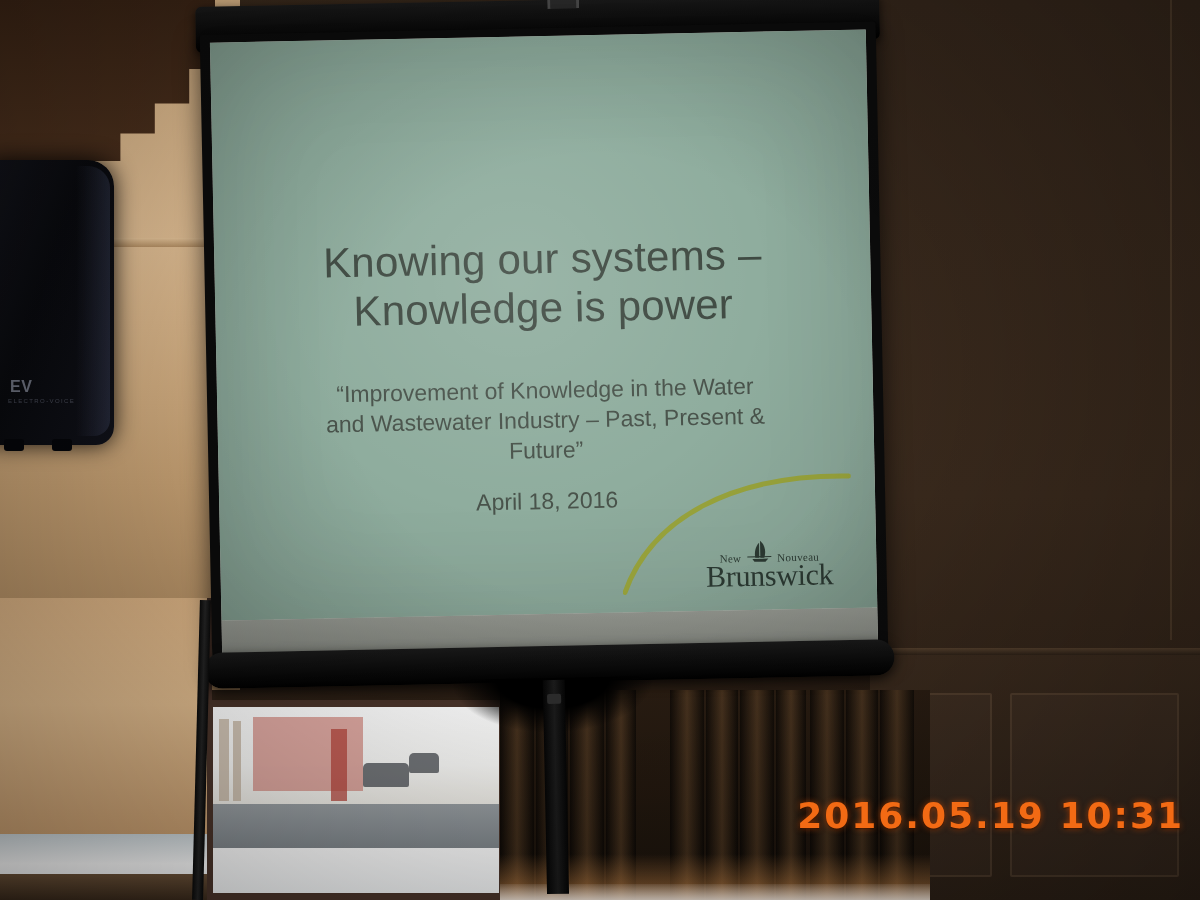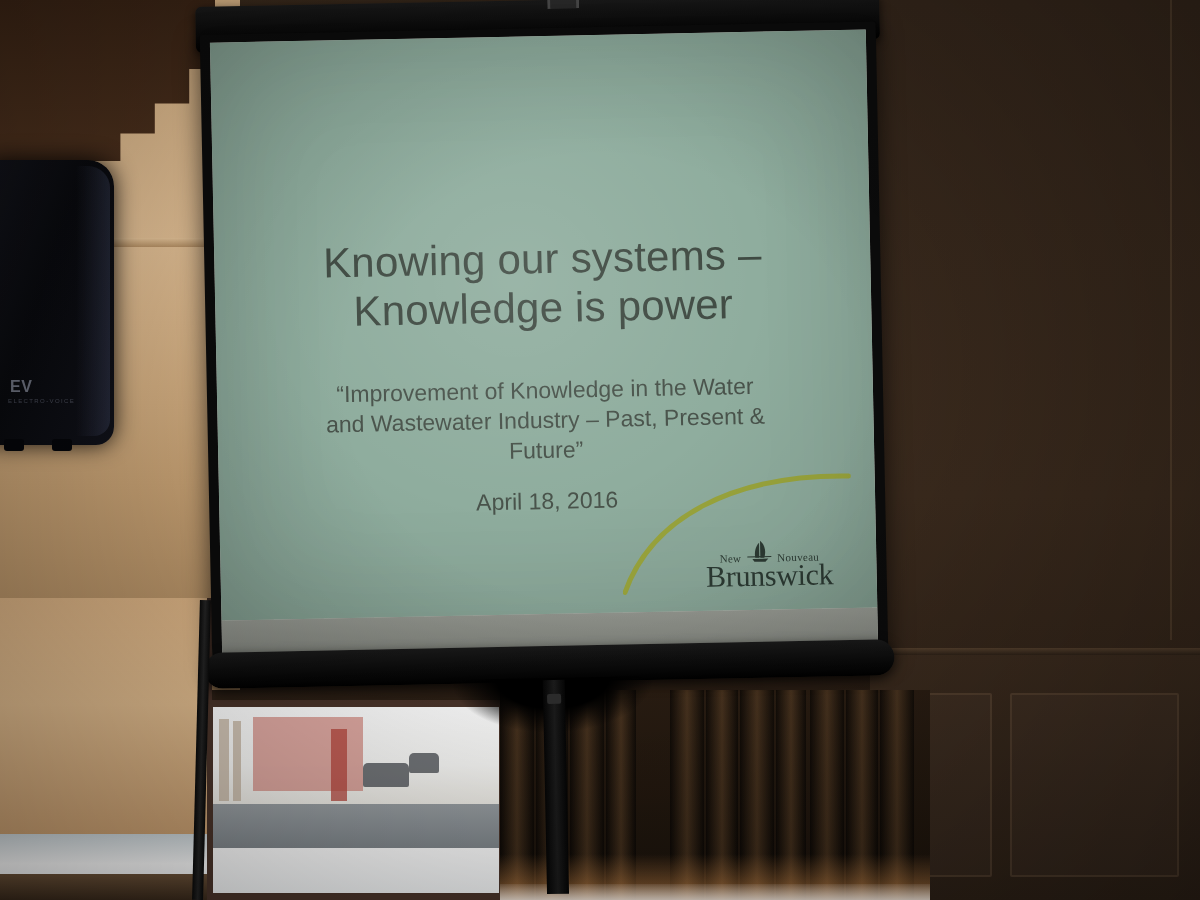--- a/index.html
+++ b/index.html
@@ -355,14 +355,15 @@
     <div class="weight-bar"></div>
     <div class="tripod-yoke"></div>
     <div class="tripod-stem"></div>
     <div class="tripod-knob"></div>
   </div>
 
   <div class="tripod-leg" style="left:196px;top:600px;width:11px;height:300px;transform:rotate(1.5deg);"></div>
 
   <div class="room-dim"></div>
 
+  <div class="timestamp">2016.05.19  10:31</div>
 
 </div>
 
 </body></html>

